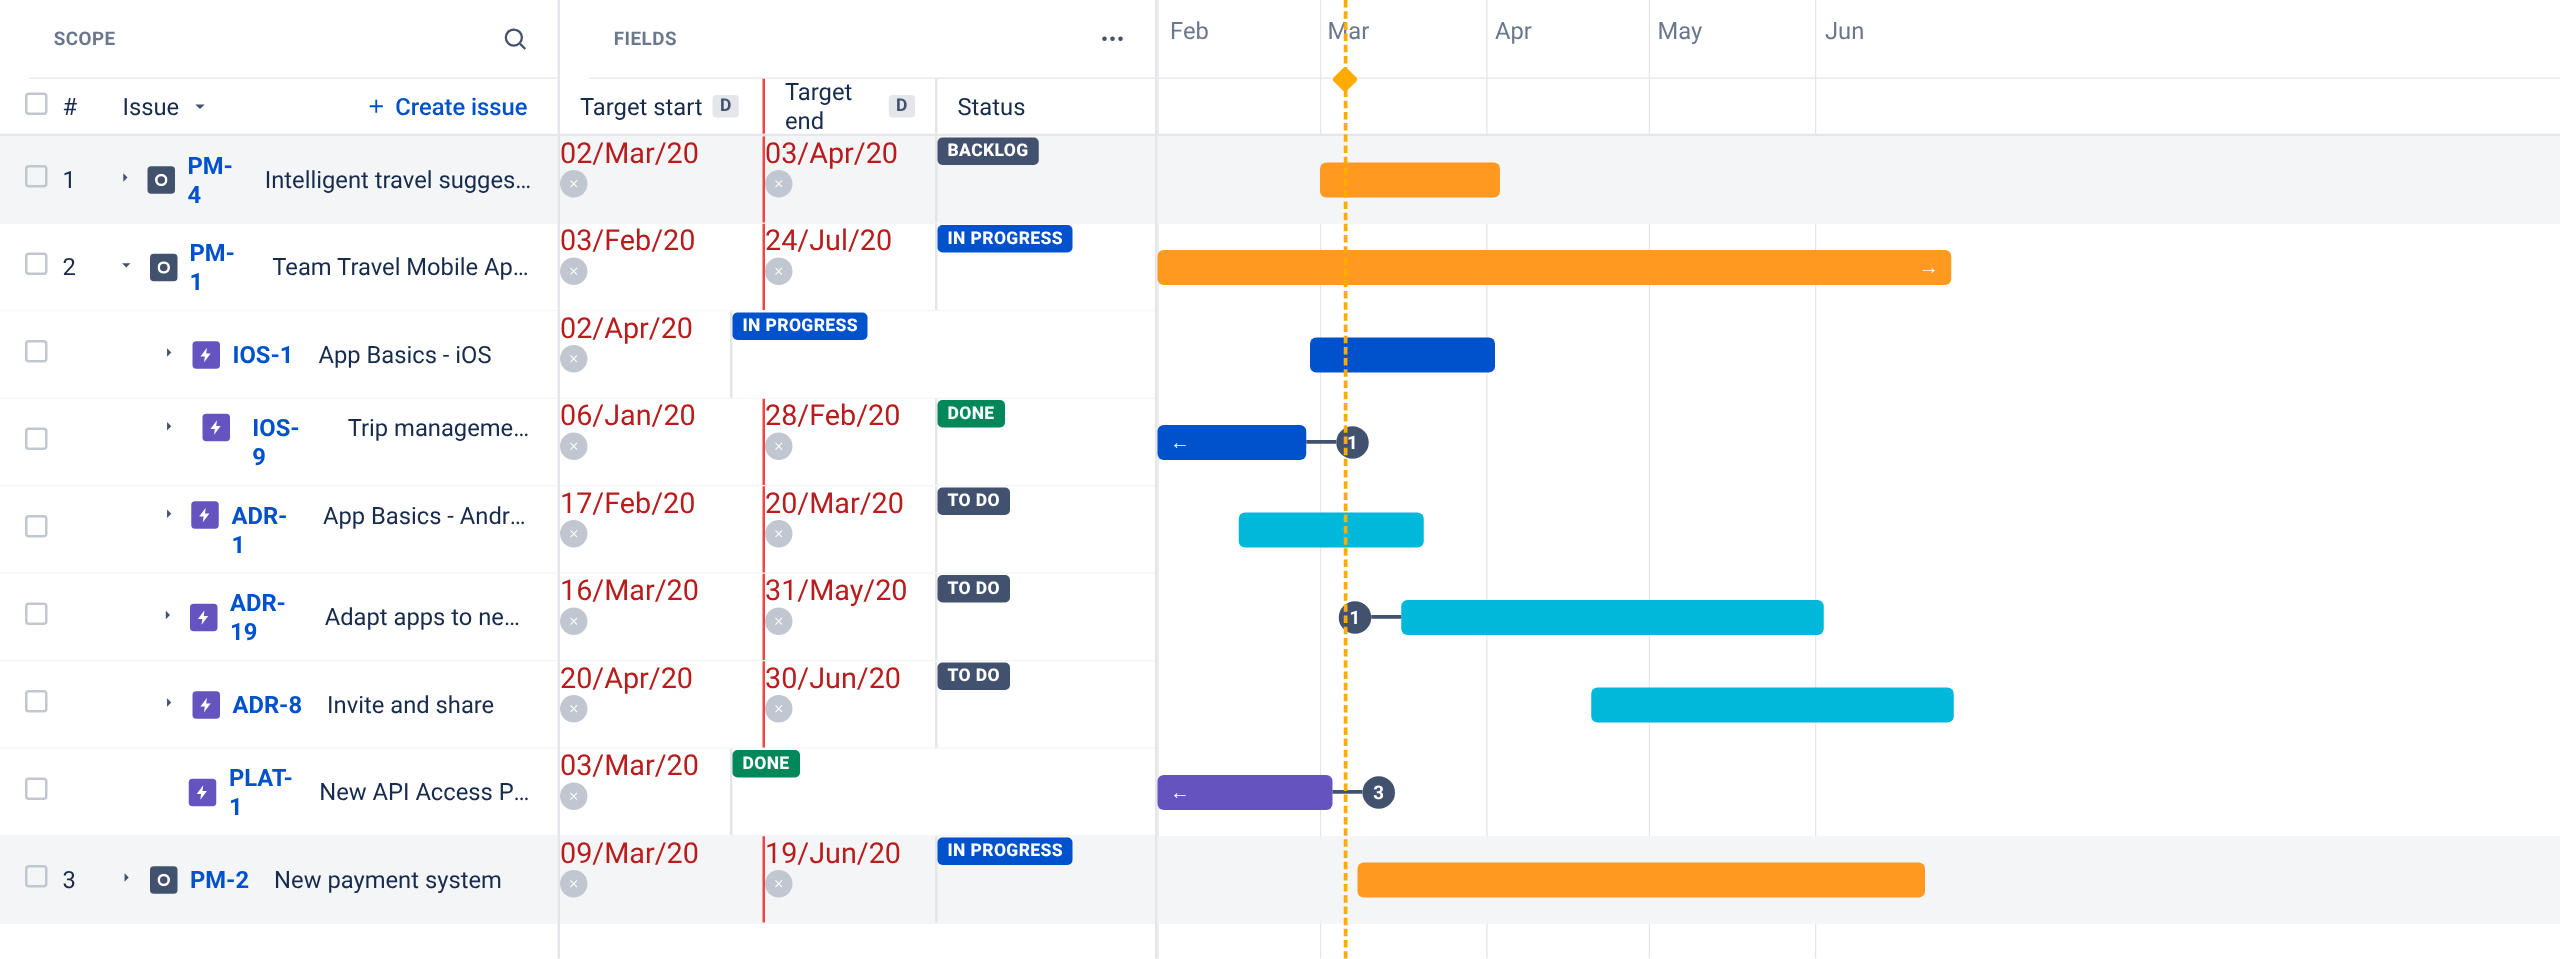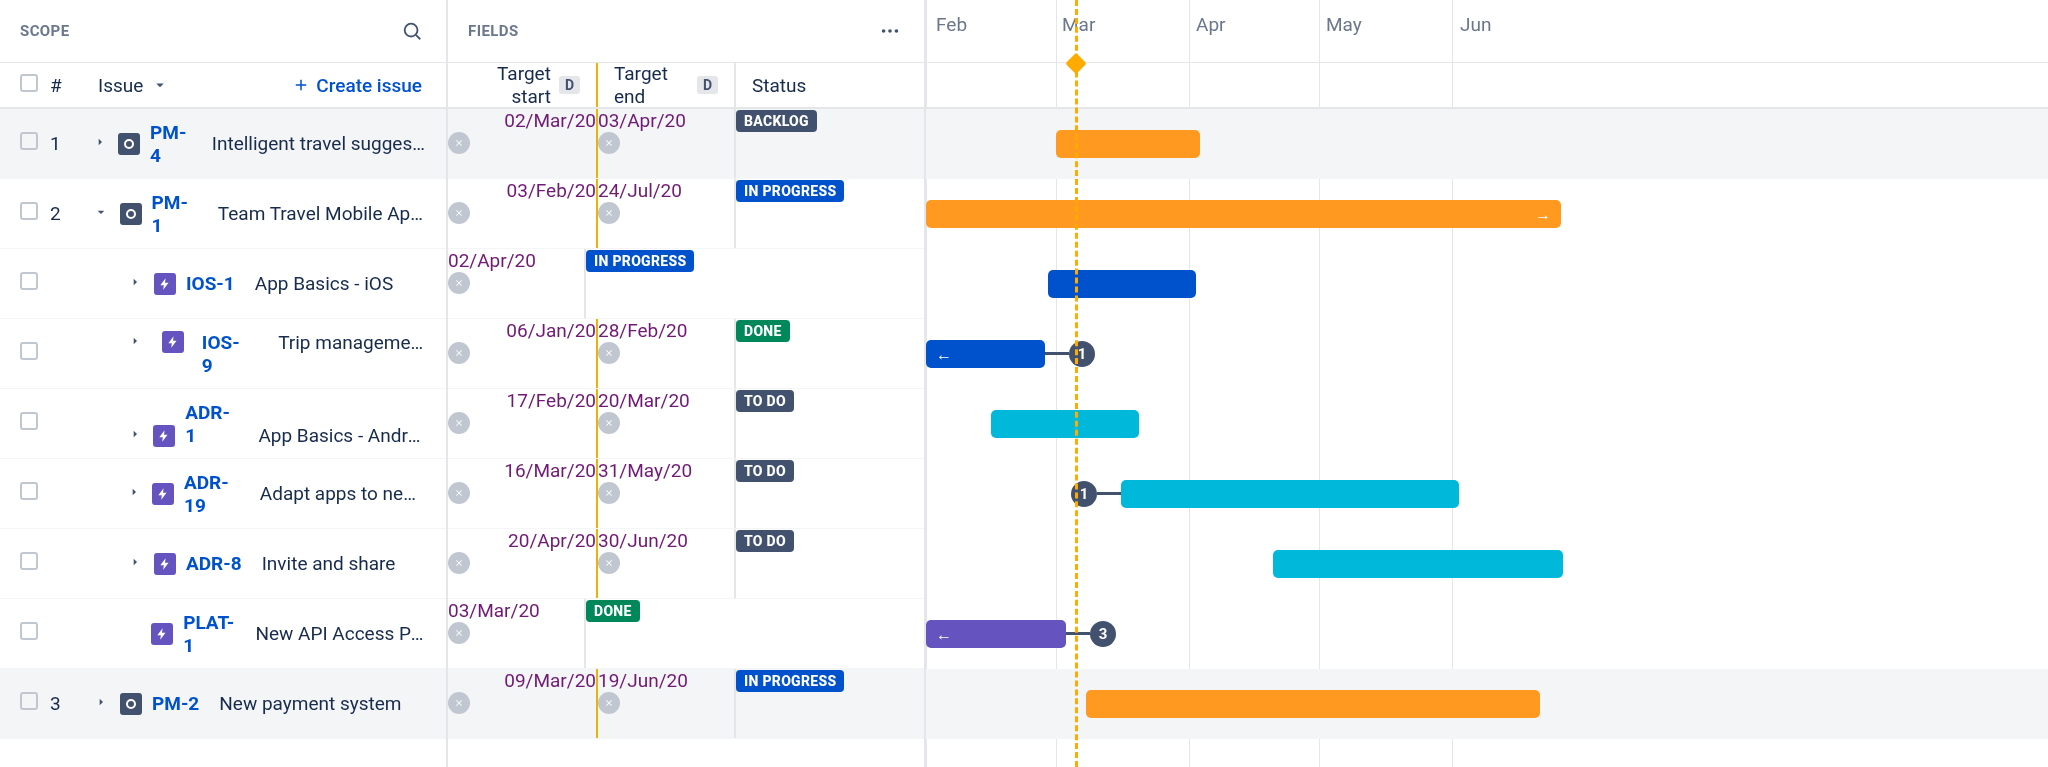--- a/index.html
+++ b/index.html
@@ -13,41 +13,41 @@
     overflow:hidden;
   }
   .container { display:flex; height:767px; }
   .left  { width:448px; border-right:2px solid #e4e6ea; display:flex; flex-direction:column;}
   .mid   { width:478px; border-right:2px solid #e4e6ea; display:flex; flex-direction:column;}
   .right { flex:1; display:flex; flex-direction:column; position:relative;}
 
   .pane-header {
     height:63px; display:flex; align-items:center;
     padding:0 20px; border-bottom:1px solid #e4e6ea;
-    color:#6B778C; font-size:15px; font-weight:700; letter-spacing:.4px;
+    color:#6B778C; font-size:15px; font-weight:700; letter-spacing:.4px;margin-left:23px;
   }
   .pane-header .spacer { flex:1; }
   .icon-btn { width:28px; height:28px; display:flex; align-items:center; justify-content:center; color:#42526E; cursor:pointer;}
   .icon-btn svg { width:22px; height:22px; }
 
   .column-header {
     height:46px; display:flex; align-items:center;
     border-bottom:2px solid #e4e6ea;
     font-size:19px; color:#172B4D;
   }
   
   .left .column-header { padding:0 20px; }
   .chk-col { width:30px; }
   .num-col { width:28px; text-align:left;}
   .issue-col { flex:1; display:flex; align-items:center; gap:8px; padding-left:20px;}
   .create-col { padding-right:4px; color:#0052CC; font-weight:500; display:flex; align-items:center; gap:6px; cursor:pointer;}
 
   
   .mid .column-header .fcell { padding:0 16px; display:flex; align-items:center; gap:8px; height:100%;}
-  .fcell.start { width:150px; border-right:2px solid #eab308;text-align:right;}
+  .fcell.start { width:164px; border-right:2px solid #ef4444;}
   .fcell.end   { width:138px; border-right:2px solid #e4e6ea;}
   .fcell.status{ flex:1; }
   .d-badge { background:#e4e6ea; color:#42526E; font-weight:700; font-size:14px; padding:1px 6px; border-radius:3px;}
 
   
   .rows { flex:1; overflow:hidden;}
   .row {
     height:70px; display:flex; align-items:center;
     border-bottom:1px solid #f4f5f7;
   }
@@ -67,21 +67,21 @@
 
   .type-ic {
     width:22px; height:22px; border-radius:3px; display:inline-flex;
     align-items:center; justify-content:center; flex-shrink:0;
   }
   .type-ic.pm  { background:#42526E; }
   .type-ic.epic{ background:#6554C0; }
   .type-ic svg { width:14px; height:14px; fill:#fff; }
   .type-ic.pm svg { width:10px; height:10px; }
 
-  .date-val { color:#701a75; font-size:19px; flex:1;}
+  .date-val { color:#b91c1c; font-size:23px; flex:1;}
   .clear-x {
     width:22px; height:22px; border-radius:50%; background:#c1c7d0;
     display:flex; align-items:center; justify-content:center; color:#fff; font-size:13px;
     cursor:pointer; flex-shrink:0;
   }
   .clear-x svg { width:10px; height:10px; fill:#fff; }
 
   .lozenge {
     display:inline-block; font-size:14px; font-weight:800;
     padding:3px 8px; border-radius:4px; letter-spacing:.3px;
@@ -249,21 +249,21 @@
                 <path d="M13 2L4 14h6l-1 8 9-12h-6l1-8z"></path>
               </svg>
             </span>
             <a class="issue-key">IOS-9</a>
             <span class="issue-summary">Trip management</span>
           </span>
         </div>
         <div class="row">
           <span class="chk-col"><span class="checkbox"></span></span>
           <span class="num-col"></span>
-          <span style="display:flex;align-items:flex-end;gap:10px;padding-left:48px;flex:1;min-width:0;">
+          <span style="display:flex;align-items:flex-start;gap:10px;padding-left:48px;flex:1;min-width:0;">
             <span class="exp"><svg viewBox="0 0 24 24" fill="#42526E">
                 <path d="M10 17l5-5-5-5v10z"></path>
               </svg></span>
             <span class="type-ic epic">
               <svg viewBox="0 0 24 24">
                 <path d="M13 2L4 14h6l-1 8 9-12h-6l1-8z"></path>
               </svg>
             </span>
             <a class="issue-key">ADR-1</a>
             <span class="issue-summary">App Basics - Android</span>

